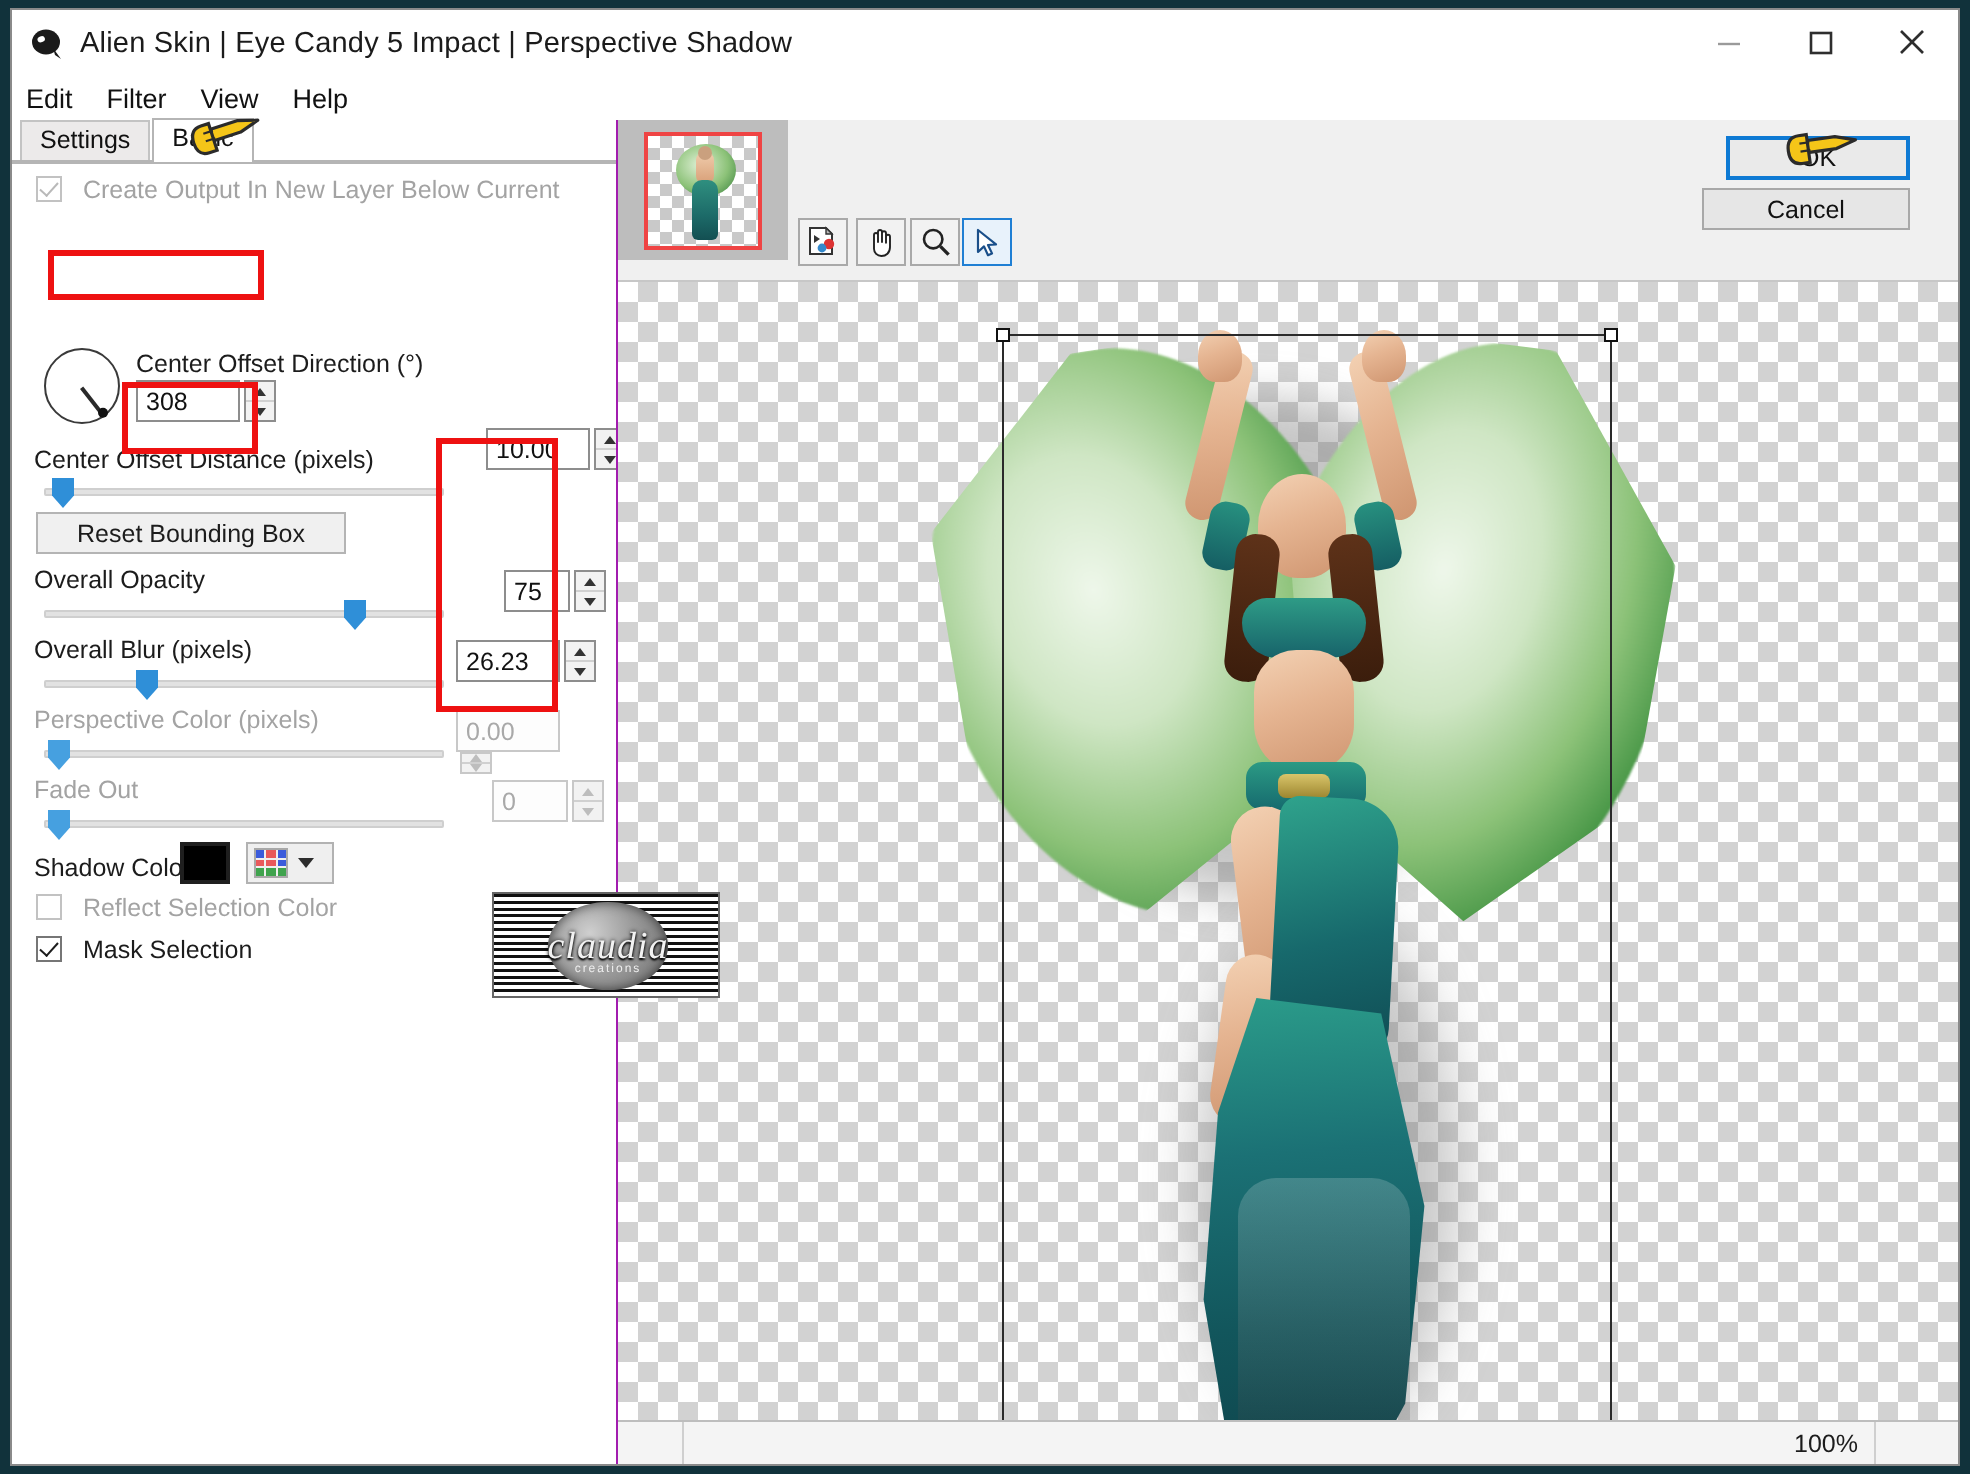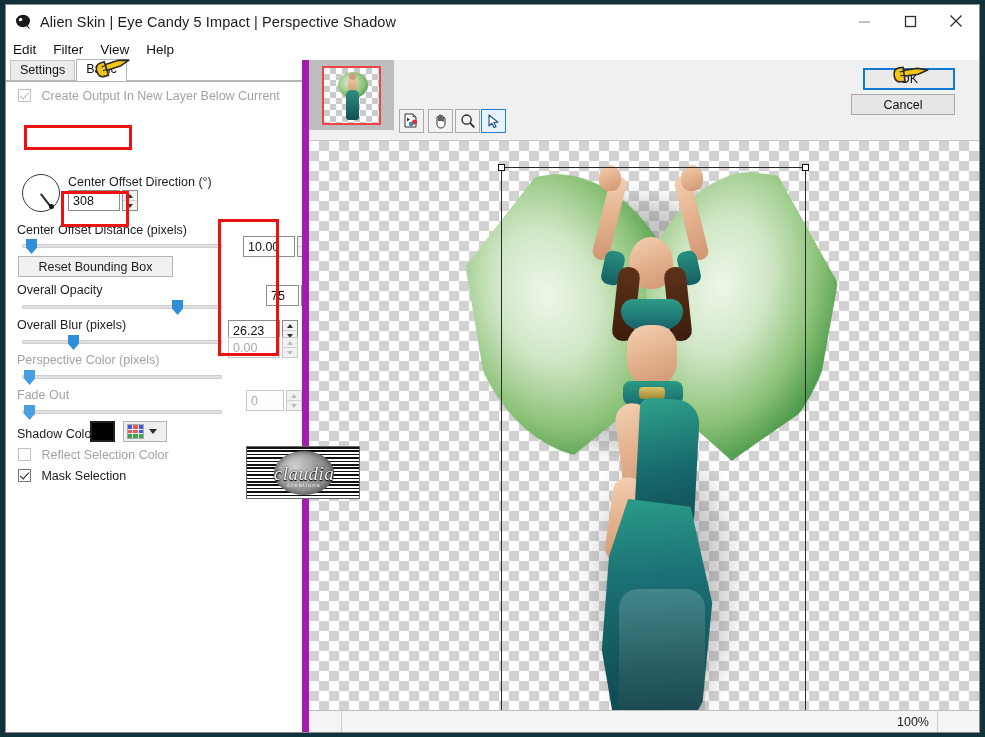--- a/index.html
+++ b/index.html
@@ -75,21 +75,21 @@
   
   #body { flex: 1 1 auto; display: flex; min-height: 0; position: relative; }
 
   
   #leftpanel {
     width: 303px;
     flex: 0 0 303px;
     background: #be185d;
     display: flex; flex-direction: column;
     position: relative;
-    border-right: 7px solid #a21caf;
+    border-right: 1px solid #a21caf;
   }
   #tabstrip {
     height: 21px;
     background: #ffffff;
     display: flex; align-items: flex-end;
     padding-left: 4px;
     position: relative;
     flex: 0 0 auto;
   }
   .tab {
@@ -507,42 +507,42 @@
                   <span class="ar dn"></span>
                 </div>
           </div>
         </div>
 
         <div class="lbl" style="position:absolute; left:11px; top:141px;">Center Offset Distance (pixels)</div>
         <div class="slider" style="left:16px; top:157px; width:200px;">
           <div class="strack"></div>
           <div class="sthumb" style="left:2%;"></div>
         </div>
-        <div class="spin" style="left:222px; top:154px;padding-left:15px;">
+        <div class="spin" style="left:222px; top:132px;padding-left:15px;">
           <div class="fld">10.00</div>
           <div class="arrows">
             <div>
                   <span class="ar up"></span>
                 </div>
             <div>
                   <span class="ar dn"></span>
                 </div>
           </div>
         </div>
 
         <div class="btn" style="left:12px; top:174px; width:155px; height:21px;">
           <span>Reset Bounding Box</span>
         </div>
 
         <div class="lbl" style="position:absolute; left:11px; top:201px;">Overall Opacity</div>
         <div class="slider" style="left:16px; top:218px; width:200px;">
           <div class="strack"></div>
           <div class="sthumb" style="left:75%;"></div>
         </div>
-        <div class="spin" style="left:260px; top:203px;justify-content:space-between;">
+        <div class="spin" style="left:246px; top:203px;justify-content:space-between;">
           <div class="fld" style="width:33px;">75</div>
           <div class="arrows">
             <div>
                   <span class="ar up"></span>
                 </div>
             <div>
                   <span class="ar dn"></span>
                 </div>
           </div>
         </div>
@@ -562,21 +562,21 @@
                   <span class="ar dn"></span>
                 </div>
           </div>
         </div>
 
         <div class="lbl dim" style="position:absolute; left:11px; top:271px;">Perspective Color (pixels)</div>
         <div class="slider" style="left:16px; top:288px; width:200px;">
           <div class="strack"></div>
           <div class="sthumb dim" style="left:1%;"></div>
         </div>
-        <div class="spin" style="left:222px; top:255px;">
+        <div class="spin" style="left:222px; top:273px;flex-direction:column;">
           <div class="fld dim">0.00</div>
           <div class="arrows dim">
             <div>
                   <span class="ar up dim"></span>
                 </div>
             <div>
                   <span class="ar dn dim"></span>
                 </div>
           </div>
         </div>

